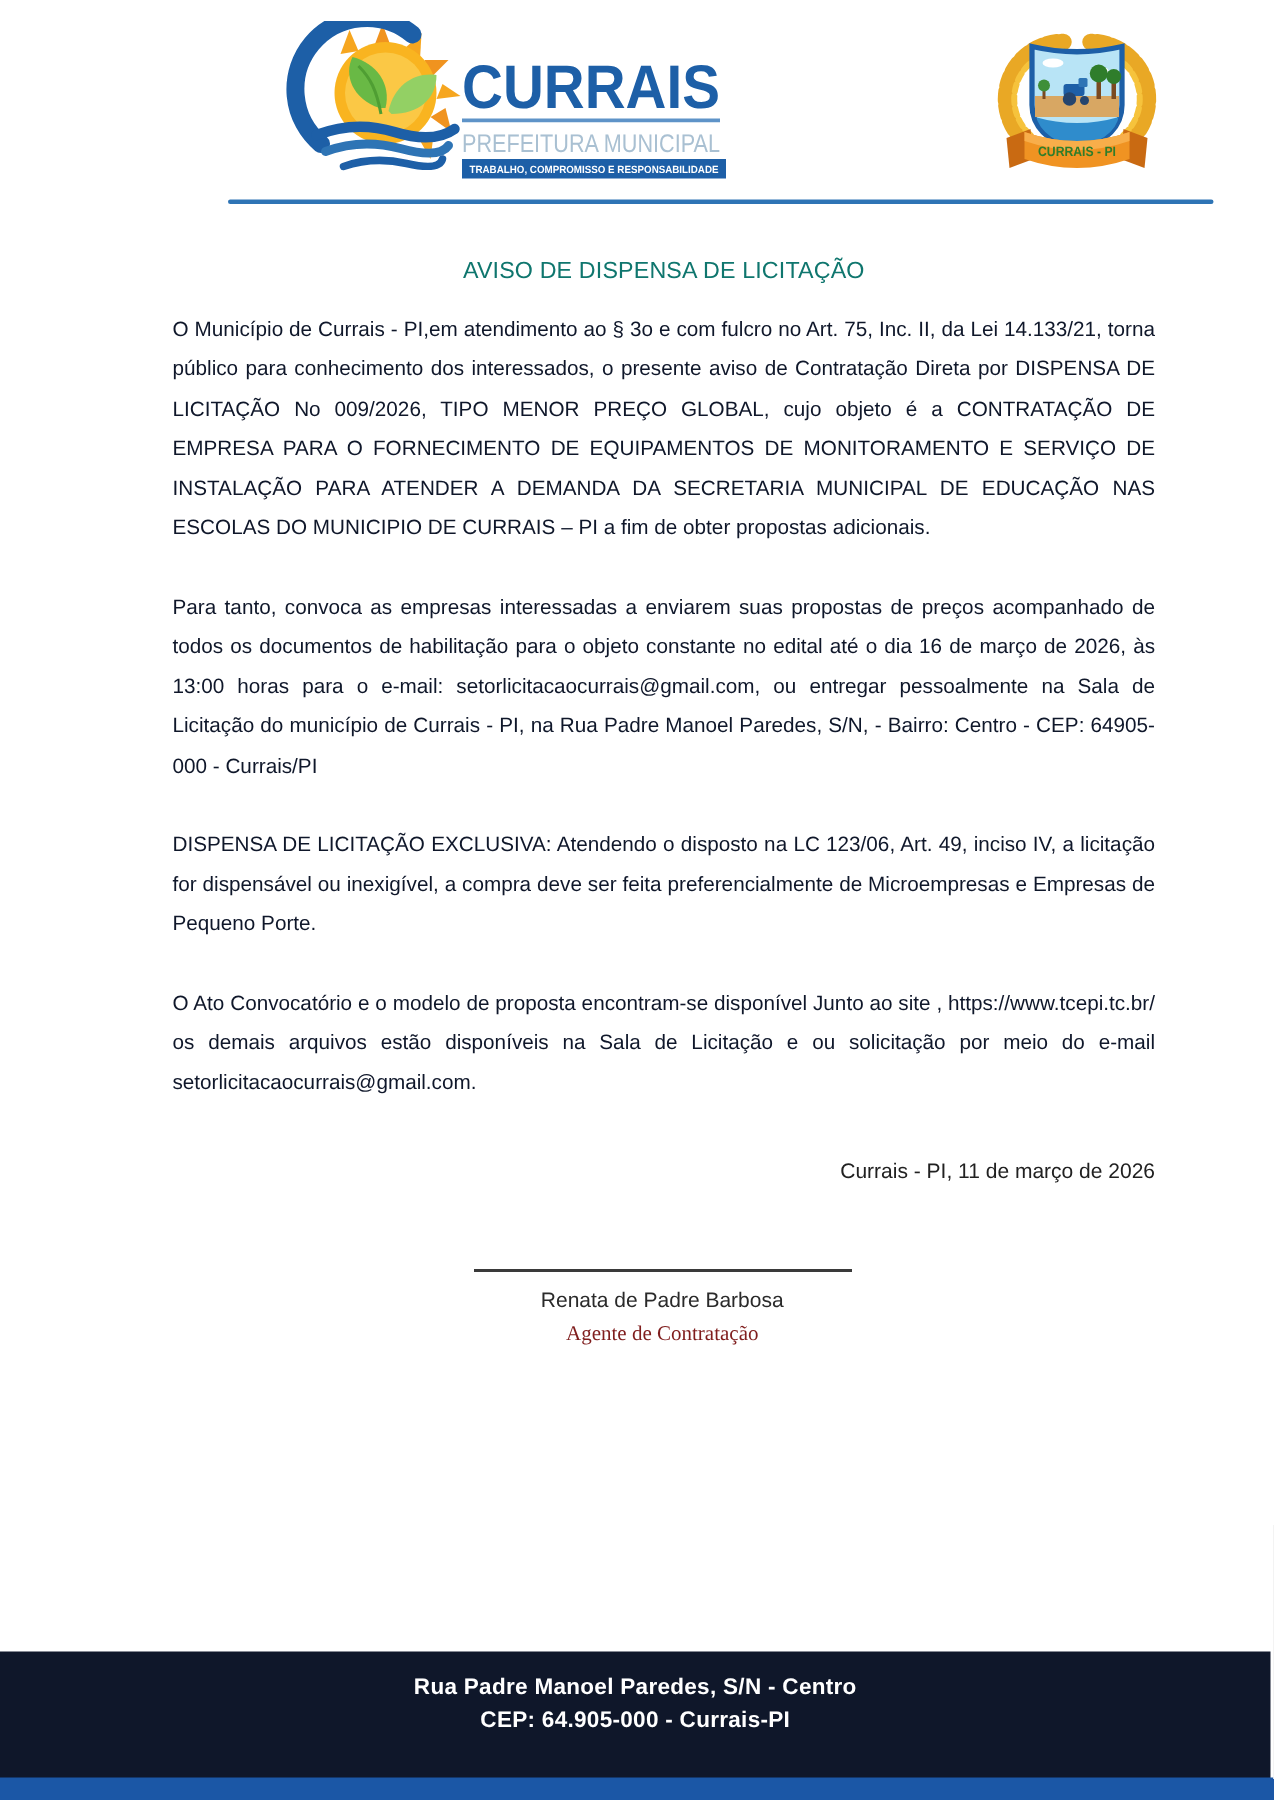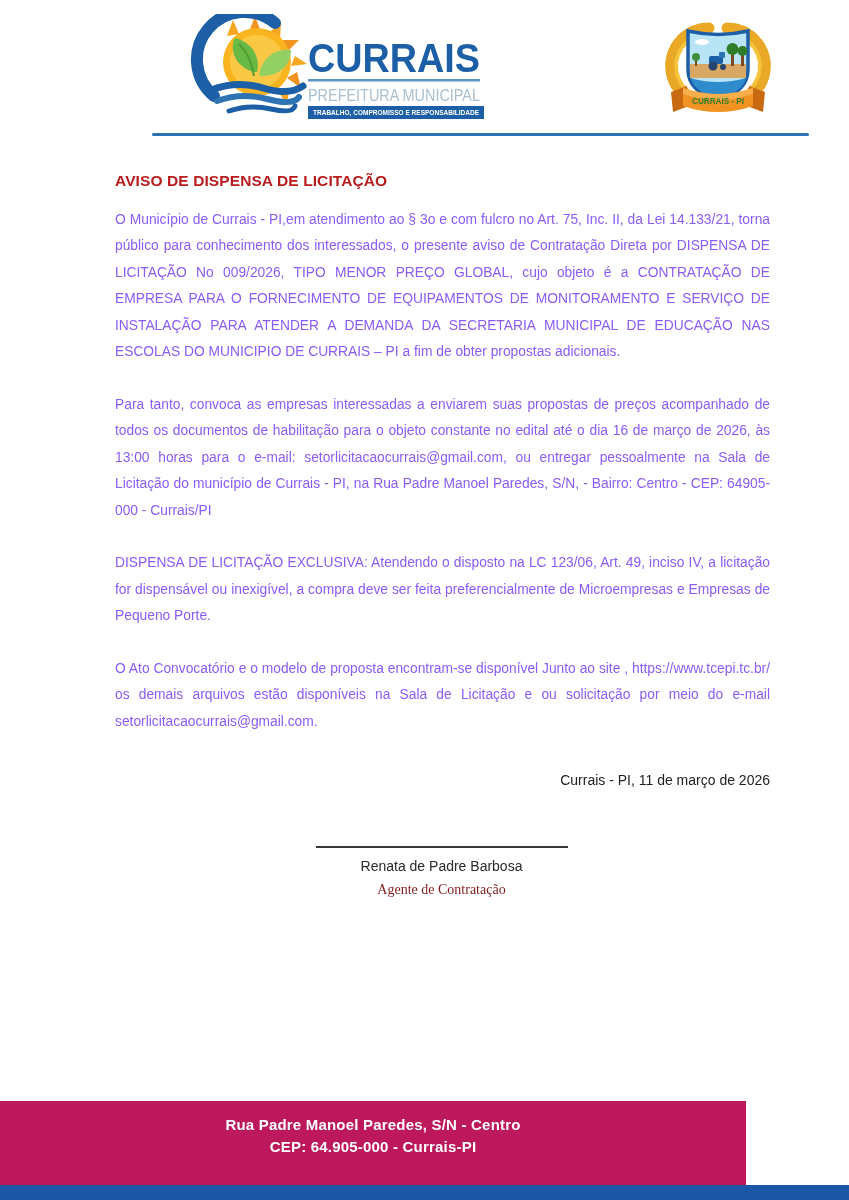--- a/index.html
+++ b/index.html
@@ -18,54 +18,54 @@
   .letterhead { position:relative; height:134px; }
   .logo-main { position:absolute; left:143px; top:14px; }
   .crest { position:absolute; left:623px; top:14px; }
   .divider {
     position:absolute; top:133px; left:118px; width:657px; height:3px;
     background:#2e74b5; border-radius:2px;
   }
   
   .title-block {
     margin:38px 79px 0 81px;
-    text-align:left;
-    font-weight:bold;
+    text-align:center;
+    font-weight:normal;
     font-size:15.5px;
     line-height:17.5px;
-    color:#b91c1c;
+    color:#0f766e;
     letter-spacing:0.1px;
   }
   
   .content { padding:17px 79px 0 81px; }
   .para {
     font-size:13.8px;
     line-height:26.5px;
     text-align:justify;
     margin-bottom:26px;
-    color:#8b5cf6;
+    color:#0f172a;
   }
   .dateline {
     margin:37px 79px 0 81px;
     text-align:right;
     font-size:14px;
     color:#212121;
   }
   
   .signature-block { margin-top:58px; text-align:center; }
   .sig-line {
     width:252px; height:2px; background:#3a3a3a;
     margin:0 auto 10px auto;
   }
   .sig-name { font-size:14px; color:#2a2a2a; margin-bottom:8px; }
   .sig-role { font-size:14px; color:#7f1d1d;font-family:Liberation Serif, serif; }
   
   .footer {
-    position:absolute; left:0; bottom:0; width:746px; height:99px;
-    background:#be185d;
+    position:absolute; left:0; bottom:0; width:847px; height:99px;
+    background:#0f172a;
     color:#ffffff;
     text-align:center;
     font-weight:bold;
     font-size:15px;
     line-height:22px;
     padding-top:13px;
     letter-spacing:0.2px;
   }
   .footer-strip {
     position:absolute; left:0; bottom:0; width:849px; height:15px;

